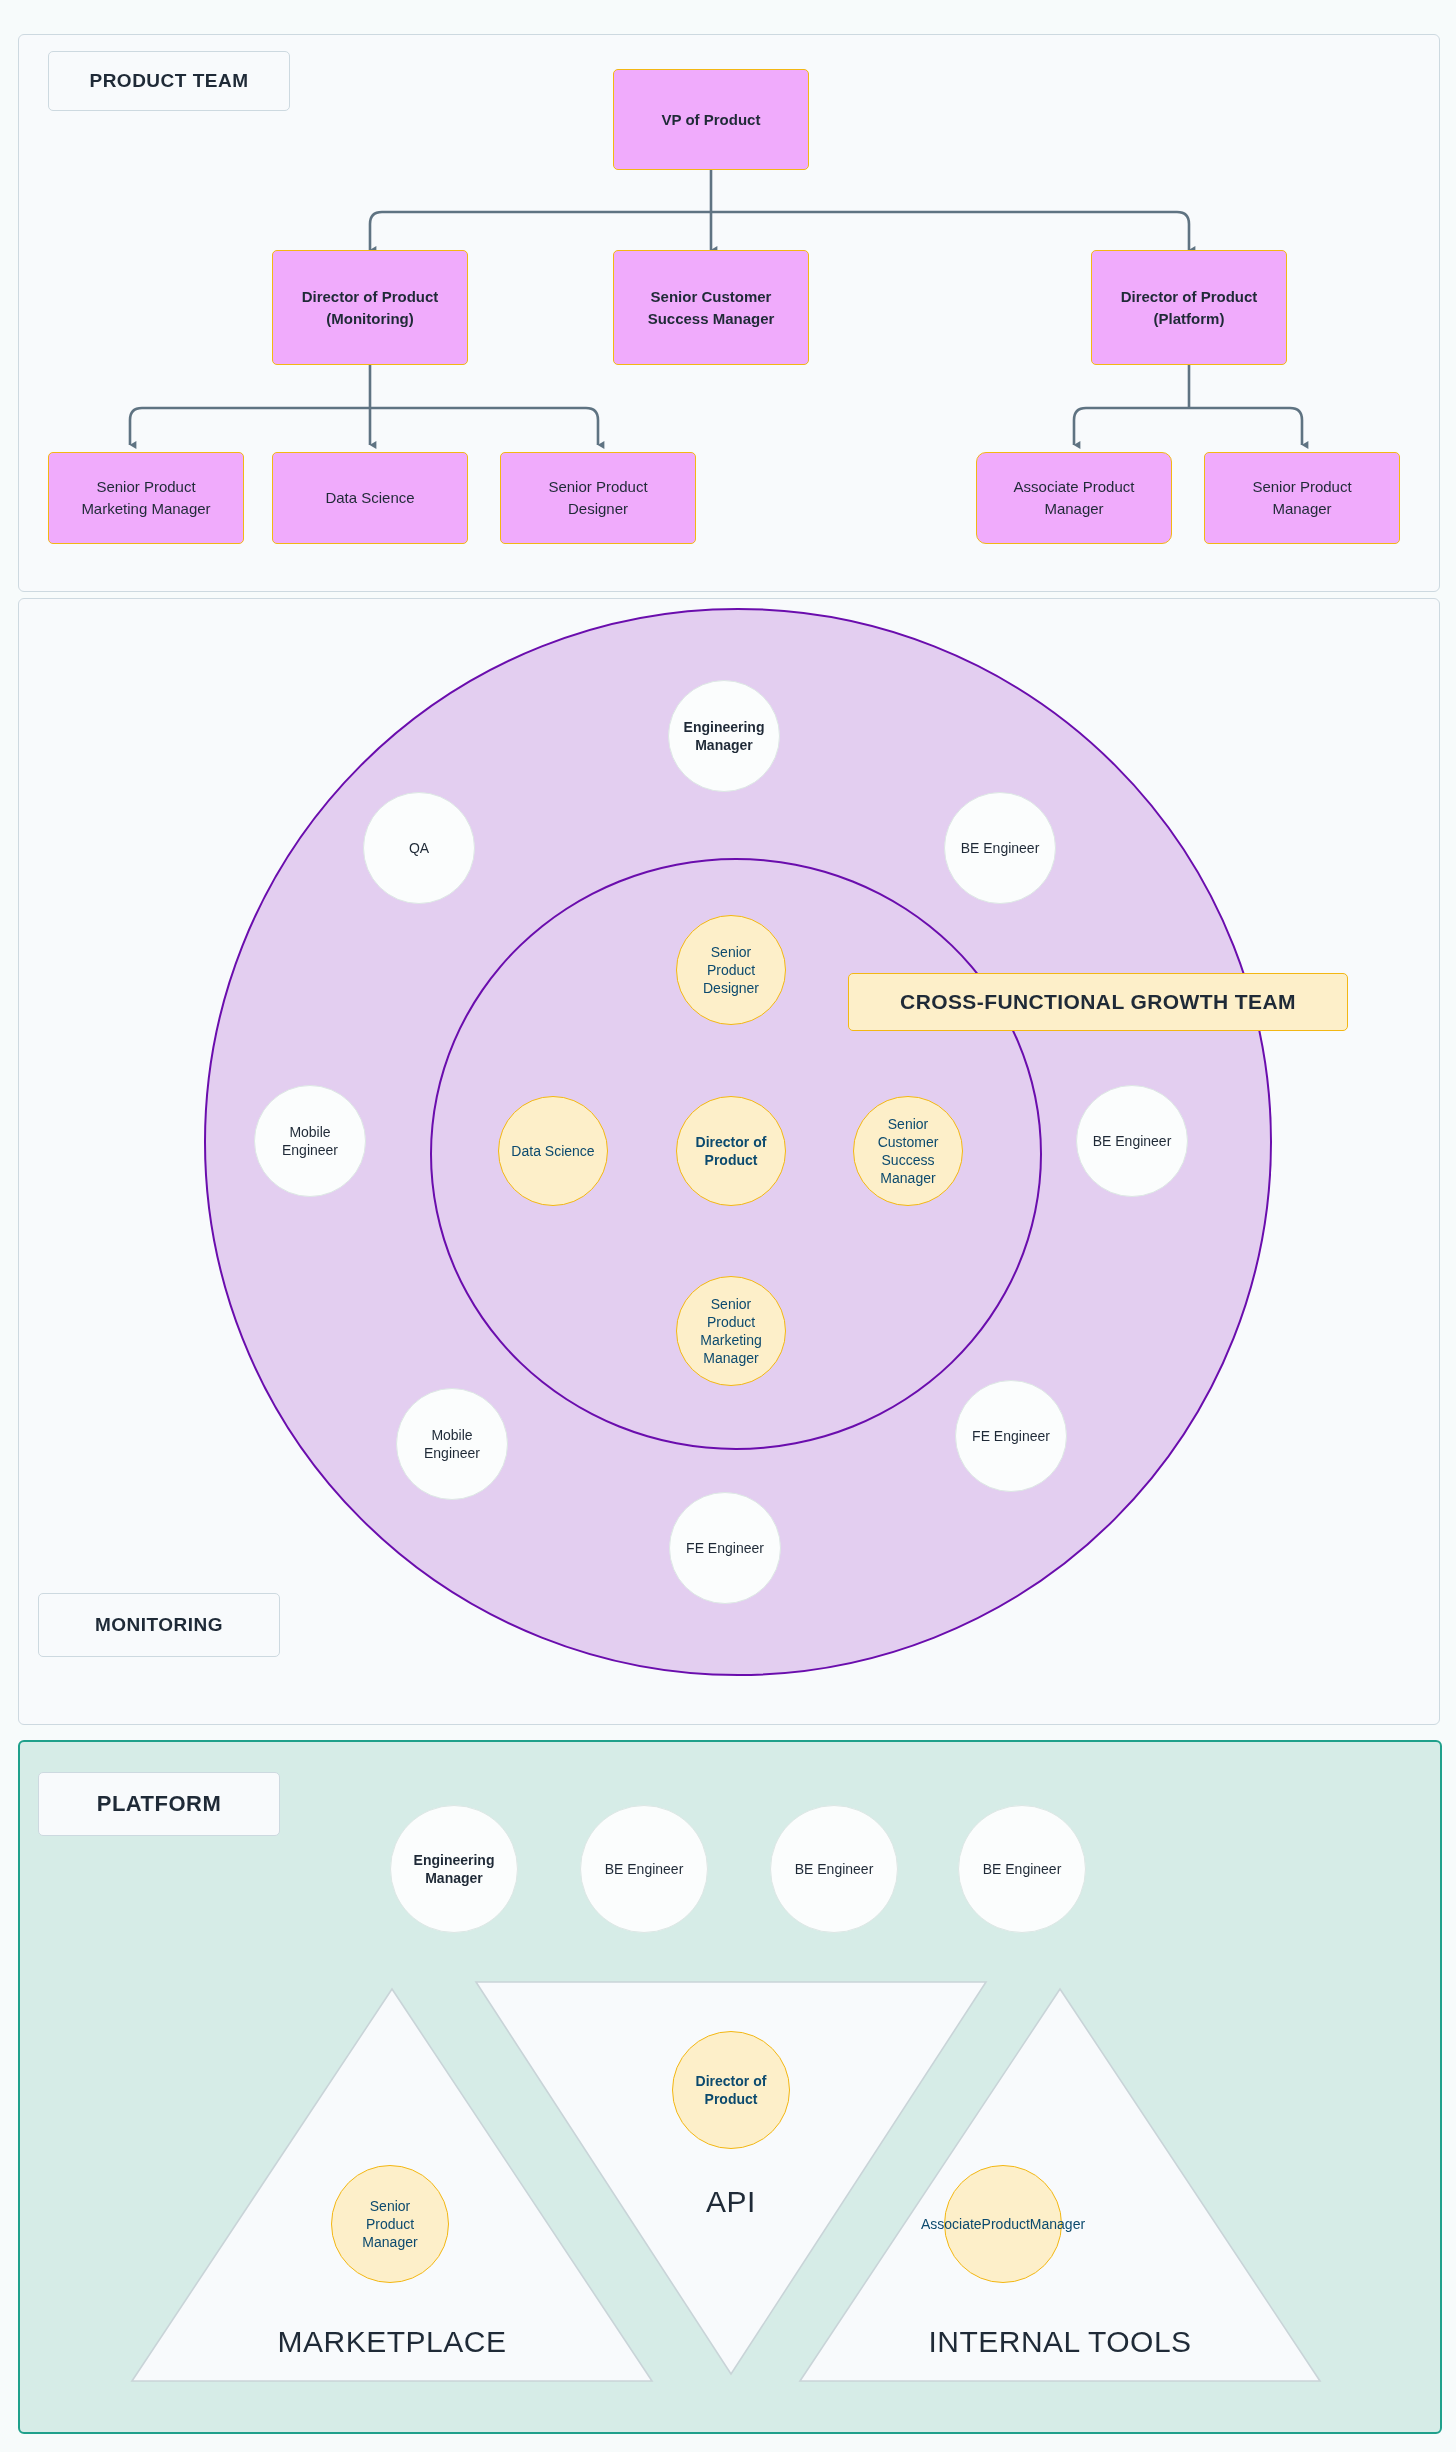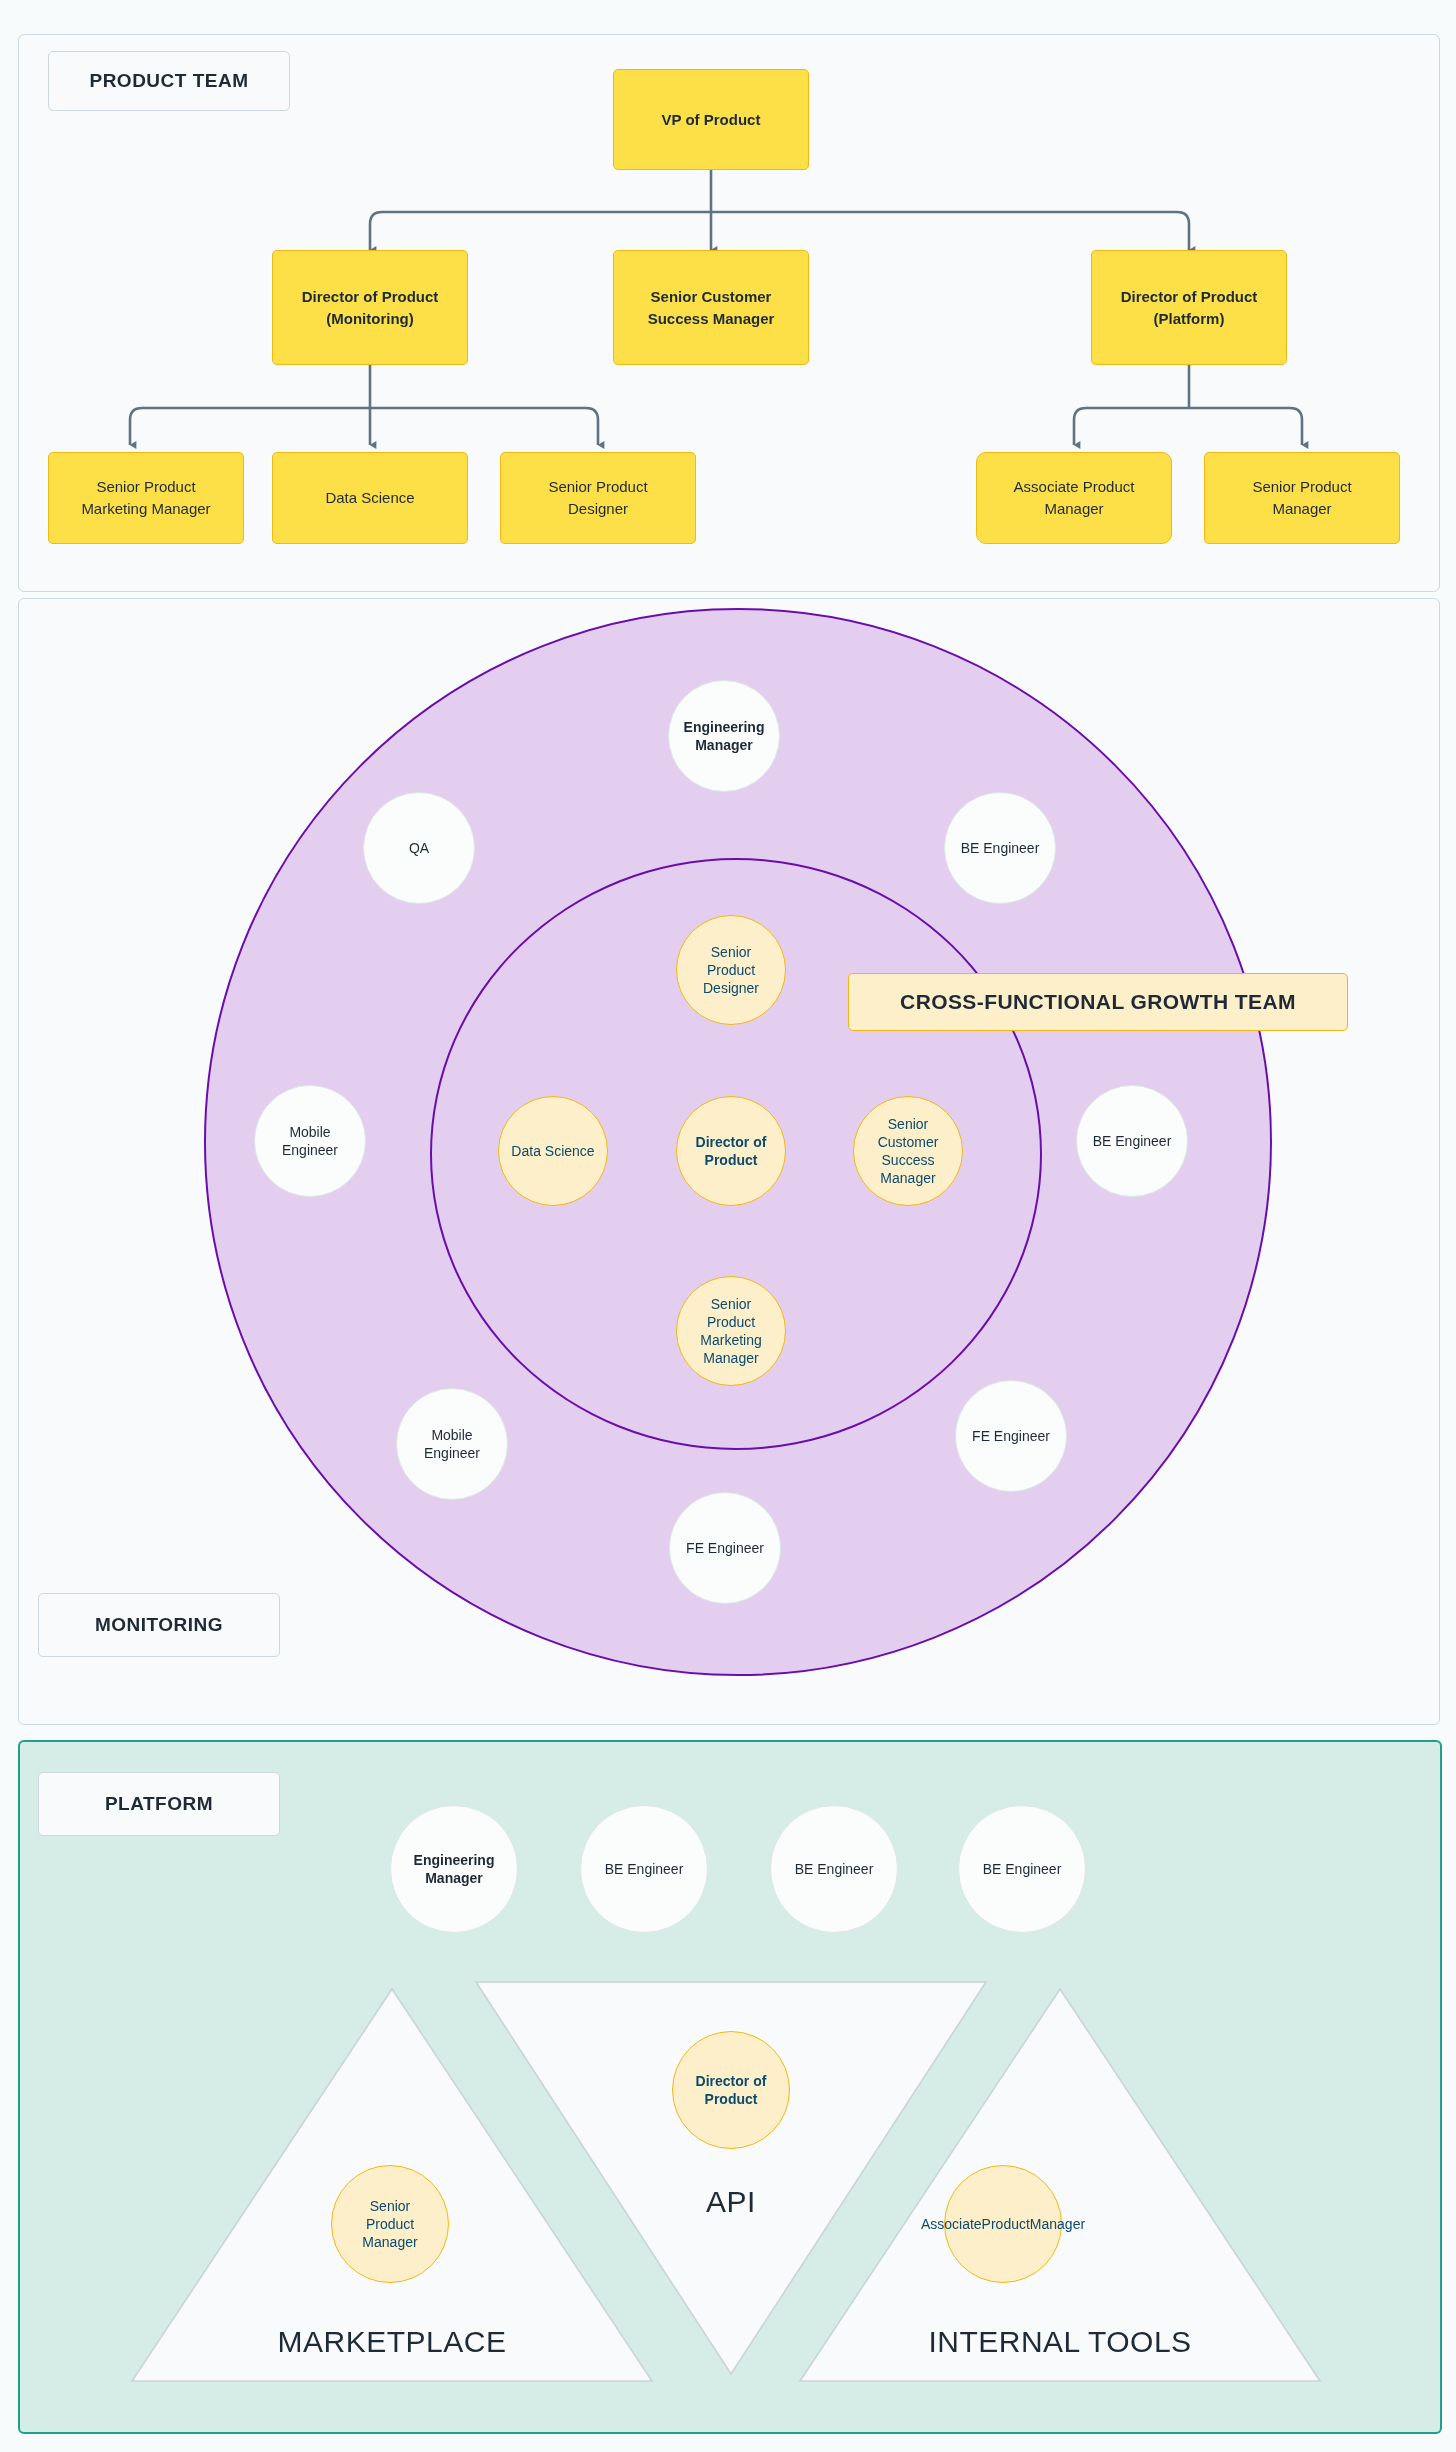--- a/index.html
+++ b/index.html
@@ -29,25 +29,25 @@
   }
 
   
   .chip{
     position:absolute;background:#f8fafc;border:1px solid #cdd9e0;
     border-radius:5px;display:flex;align-items:center;justify-content:center;
     font-weight:bold;letter-spacing:.5px;color:#1f2a37;
   }
   .chip-product{left:48px;top:51px;width:240px;height:58px;font-size:19px;}
   .chip-monitoring{left:38px;top:1593px;width:240px;height:62px;font-size:19px;}
-  .chip-platform{left:38px;top:1772px;width:240px;height:62px;font-size:19px;}
+  .chip-platform{left:38px;top:1772px;width:240px;height:62px;font-size:22px;}
 
   
   .ybox{
-    position:absolute;background:#fde047;border:1.6px solid #f3b713;
+    position:absolute;background:#f0abfc;border:1.6px solid #f3b713;
     border-radius:5px;display:flex;align-items:center;justify-content:center;
     text-align:center;font-size:15px;font-weight:bold;color:#1f2a37;
     line-height:1.45;padding:4px 8px;box-sizing:border-box;
   }
   .ybox.reg{font-weight:normal;font-size:15px;}
 
   
   .lines{position:absolute;left:0;top:0;width:1456px;height:2452px;pointer-events:none;}
 
   

